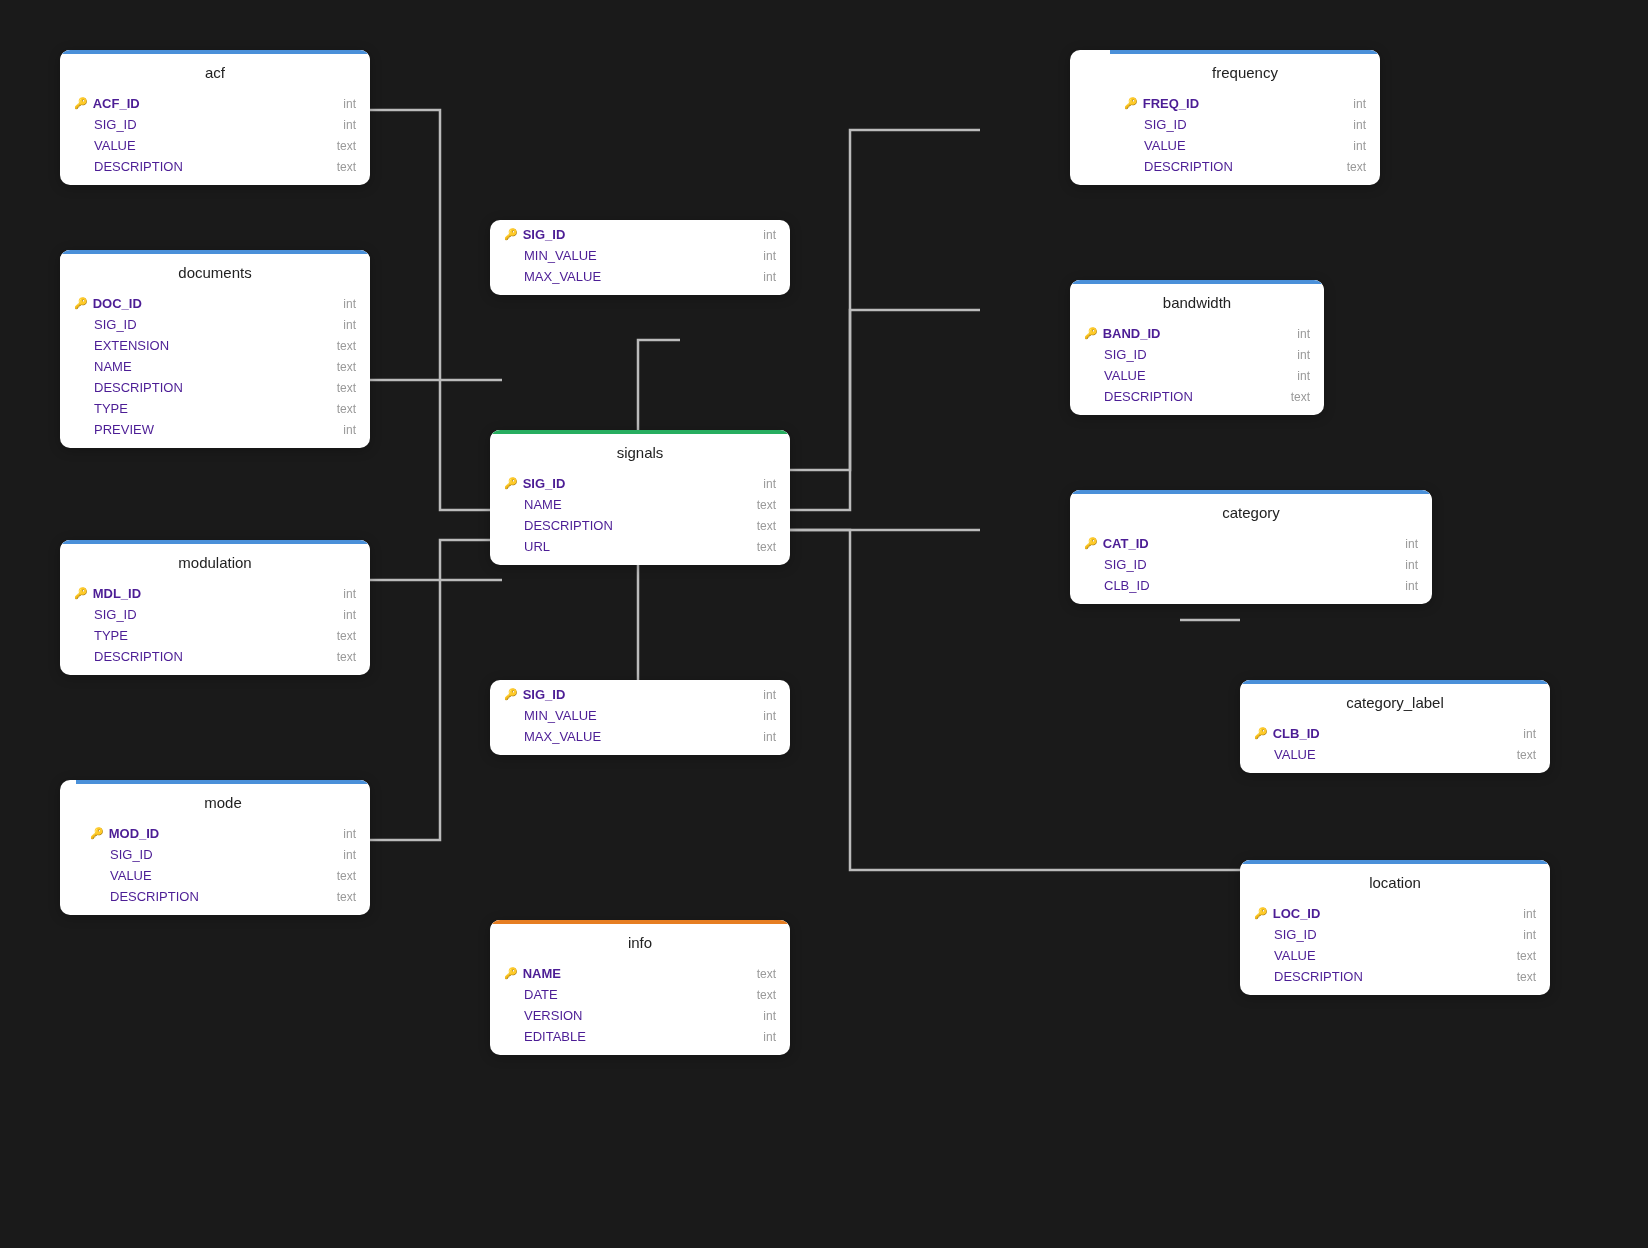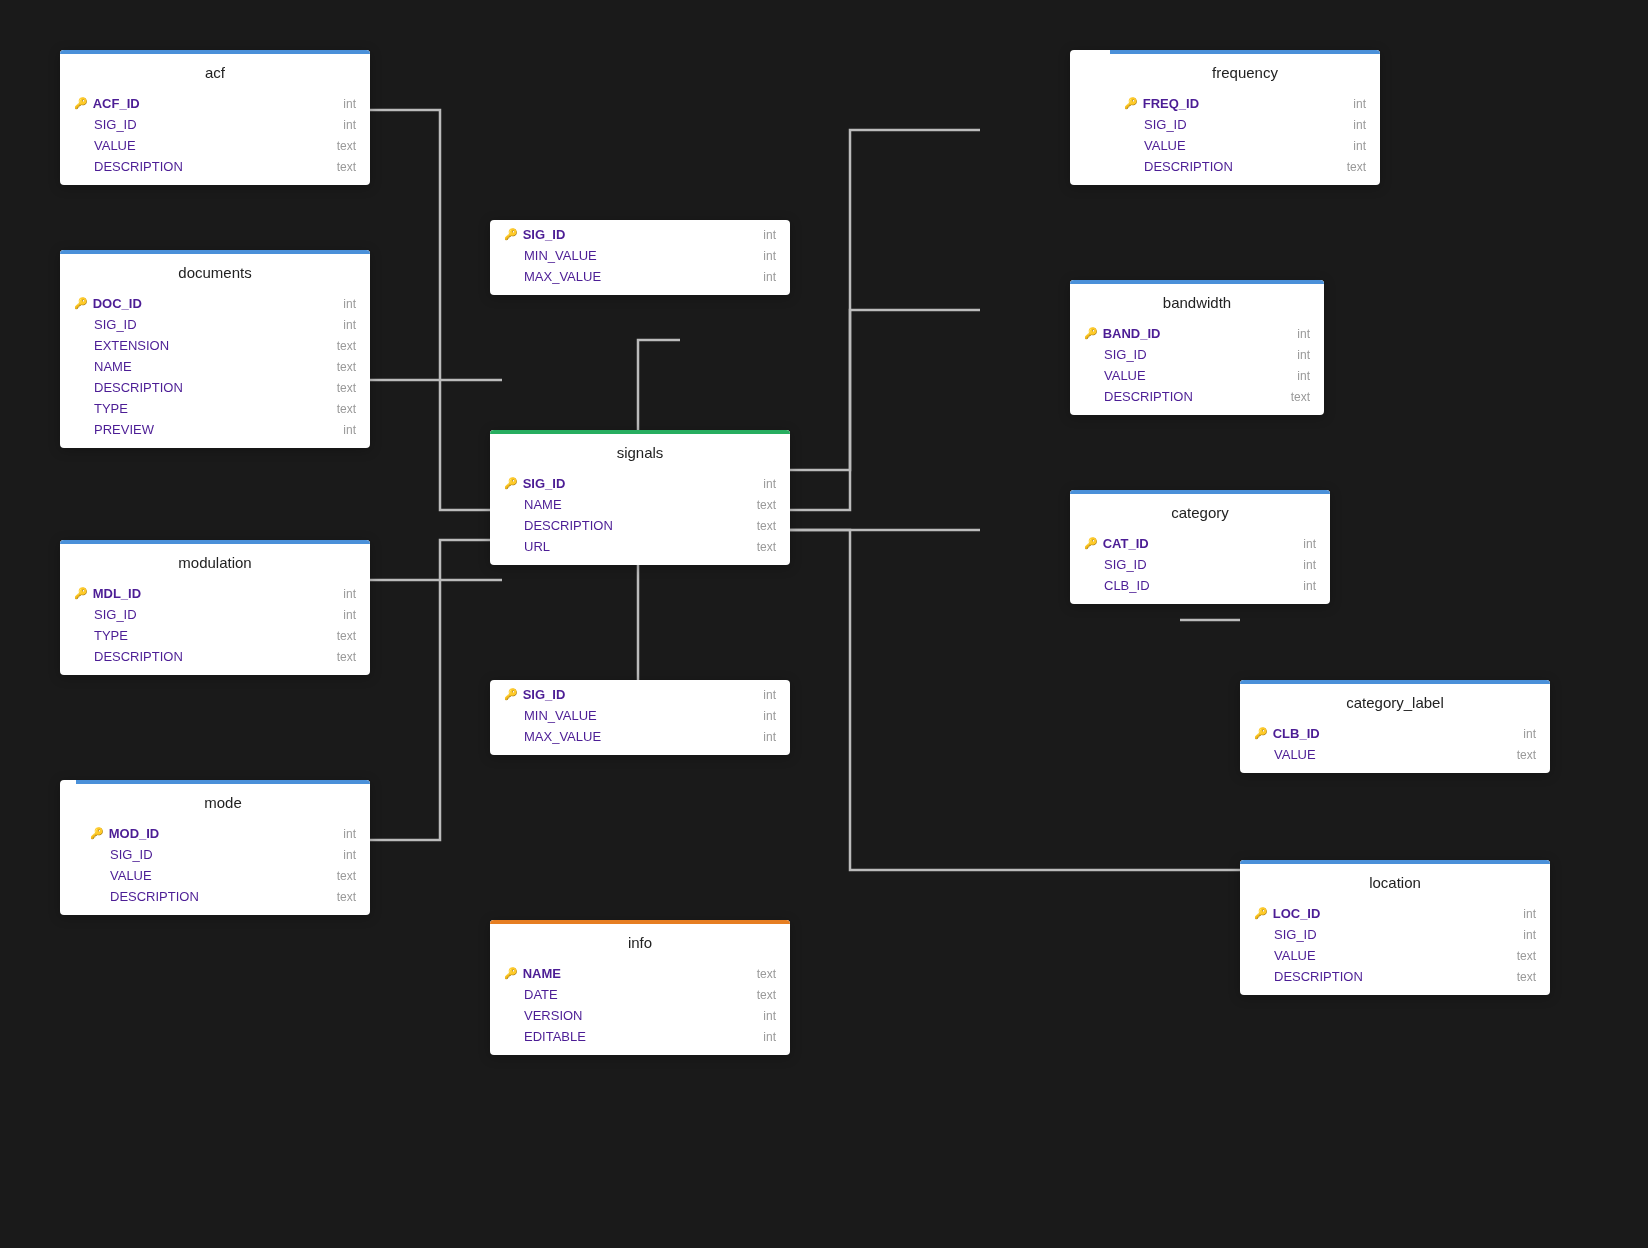--- a/index.html
+++ b/index.html
@@ -23,21 +23,21 @@
       top: 0; left: 0;
       width: 100%;
       height: 100%;
       pointer-events: none;
       z-index: 0;
     }
 
     .db-table {
       position: absolute;
       background: #fff;
-      border-radius: 4px;
+      border-radius: 10px;
       box-shadow: 0 2px 12px rgba(0,0,0,0.25);
       min-width: 200px;
       z-index: 1;
       overflow: hidden;
     }
 
     .db-table .table-header {
       background: #fff;
       text-align: center;
       font-size: 15px;
@@ -348,21 +348,21 @@
         <span class="field-name" style="margin-left:20px">VALUE</span>
         <span class="field-type">int</span>
       </div>
       <div class="field-row">
         <span class="field-name" style="margin-left:20px">DESCRIPTION</span>
         <span class="field-type">text</span>
       </div>
     </div>
   </div>
 
-  <div class="db-table" style="left: 1070px; top: 490px; width: 260px;">
+  <div class="db-table" style="left: 1070px; top: 490px; width: 362px;">
     <div class="table-header blue-top">category</div>
     <div class="table-body">
       <div class="field-row">
         <span class="key-icon">🔑</span>
         <span class="field-name pk">CAT_ID</span>
         <span class="field-type">int</span>
       </div>
       <div class="field-row">
         <span class="field-name" style="margin-left:20px">SIG_ID</span>
         <span class="field-type">int</span>

